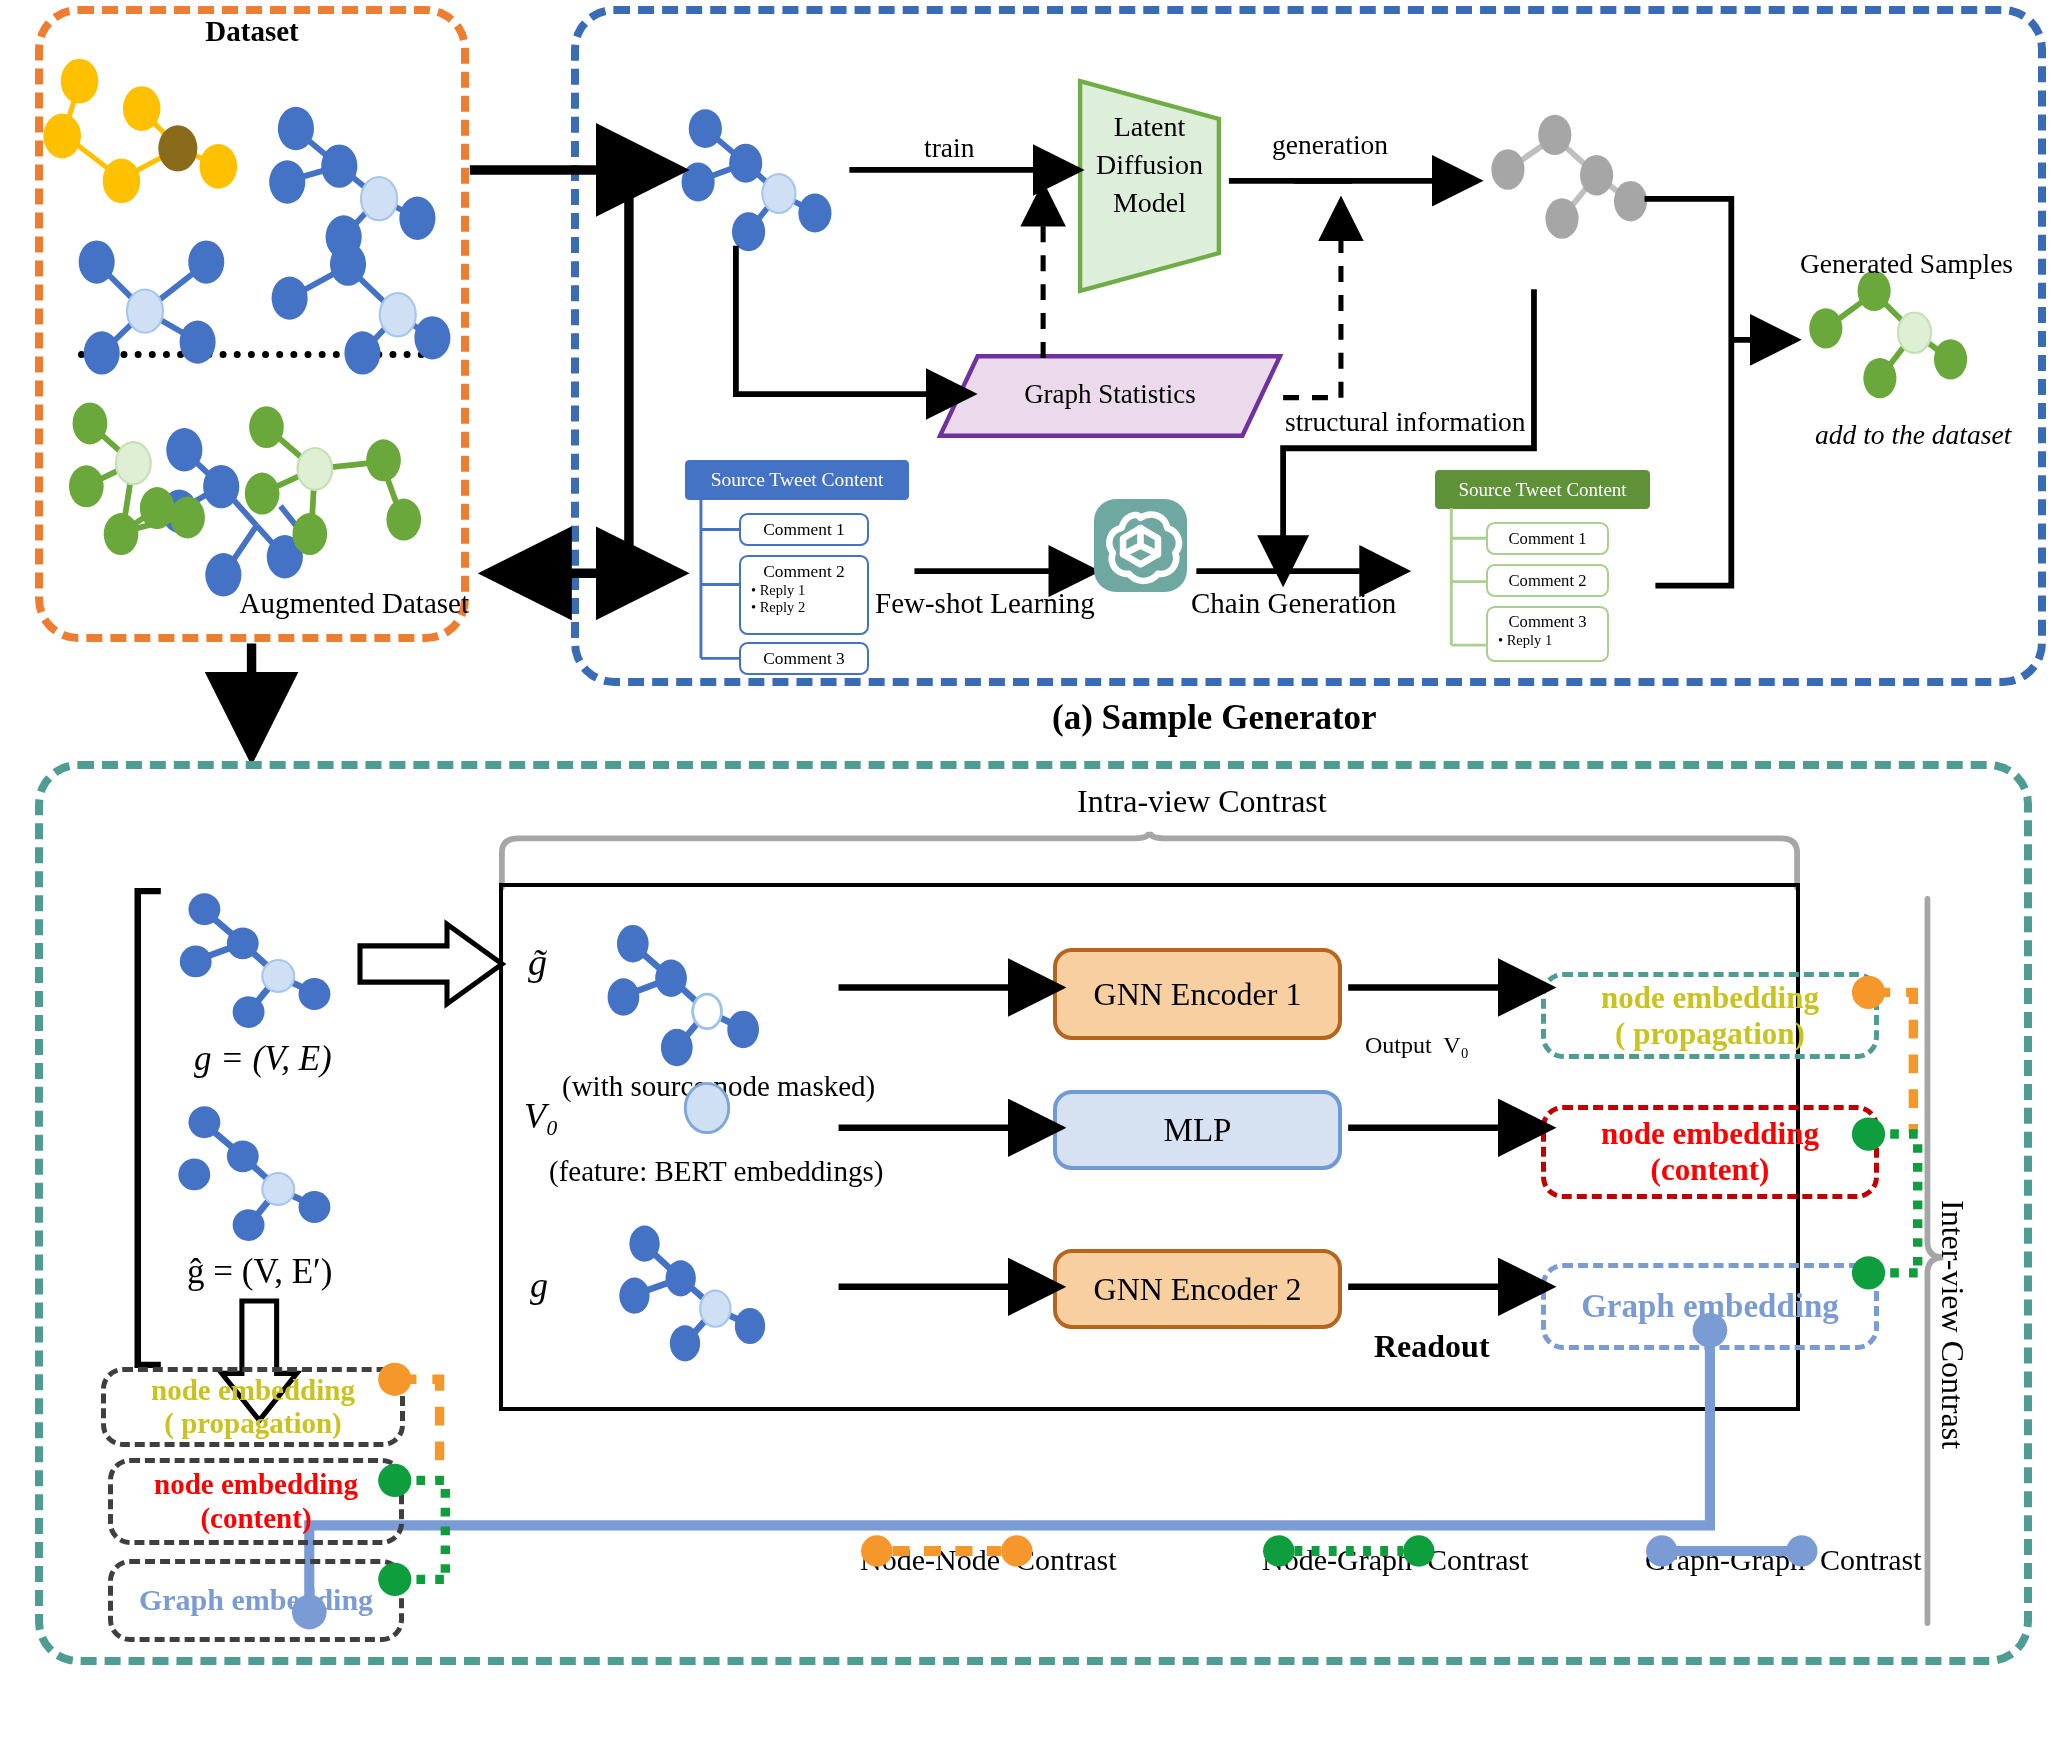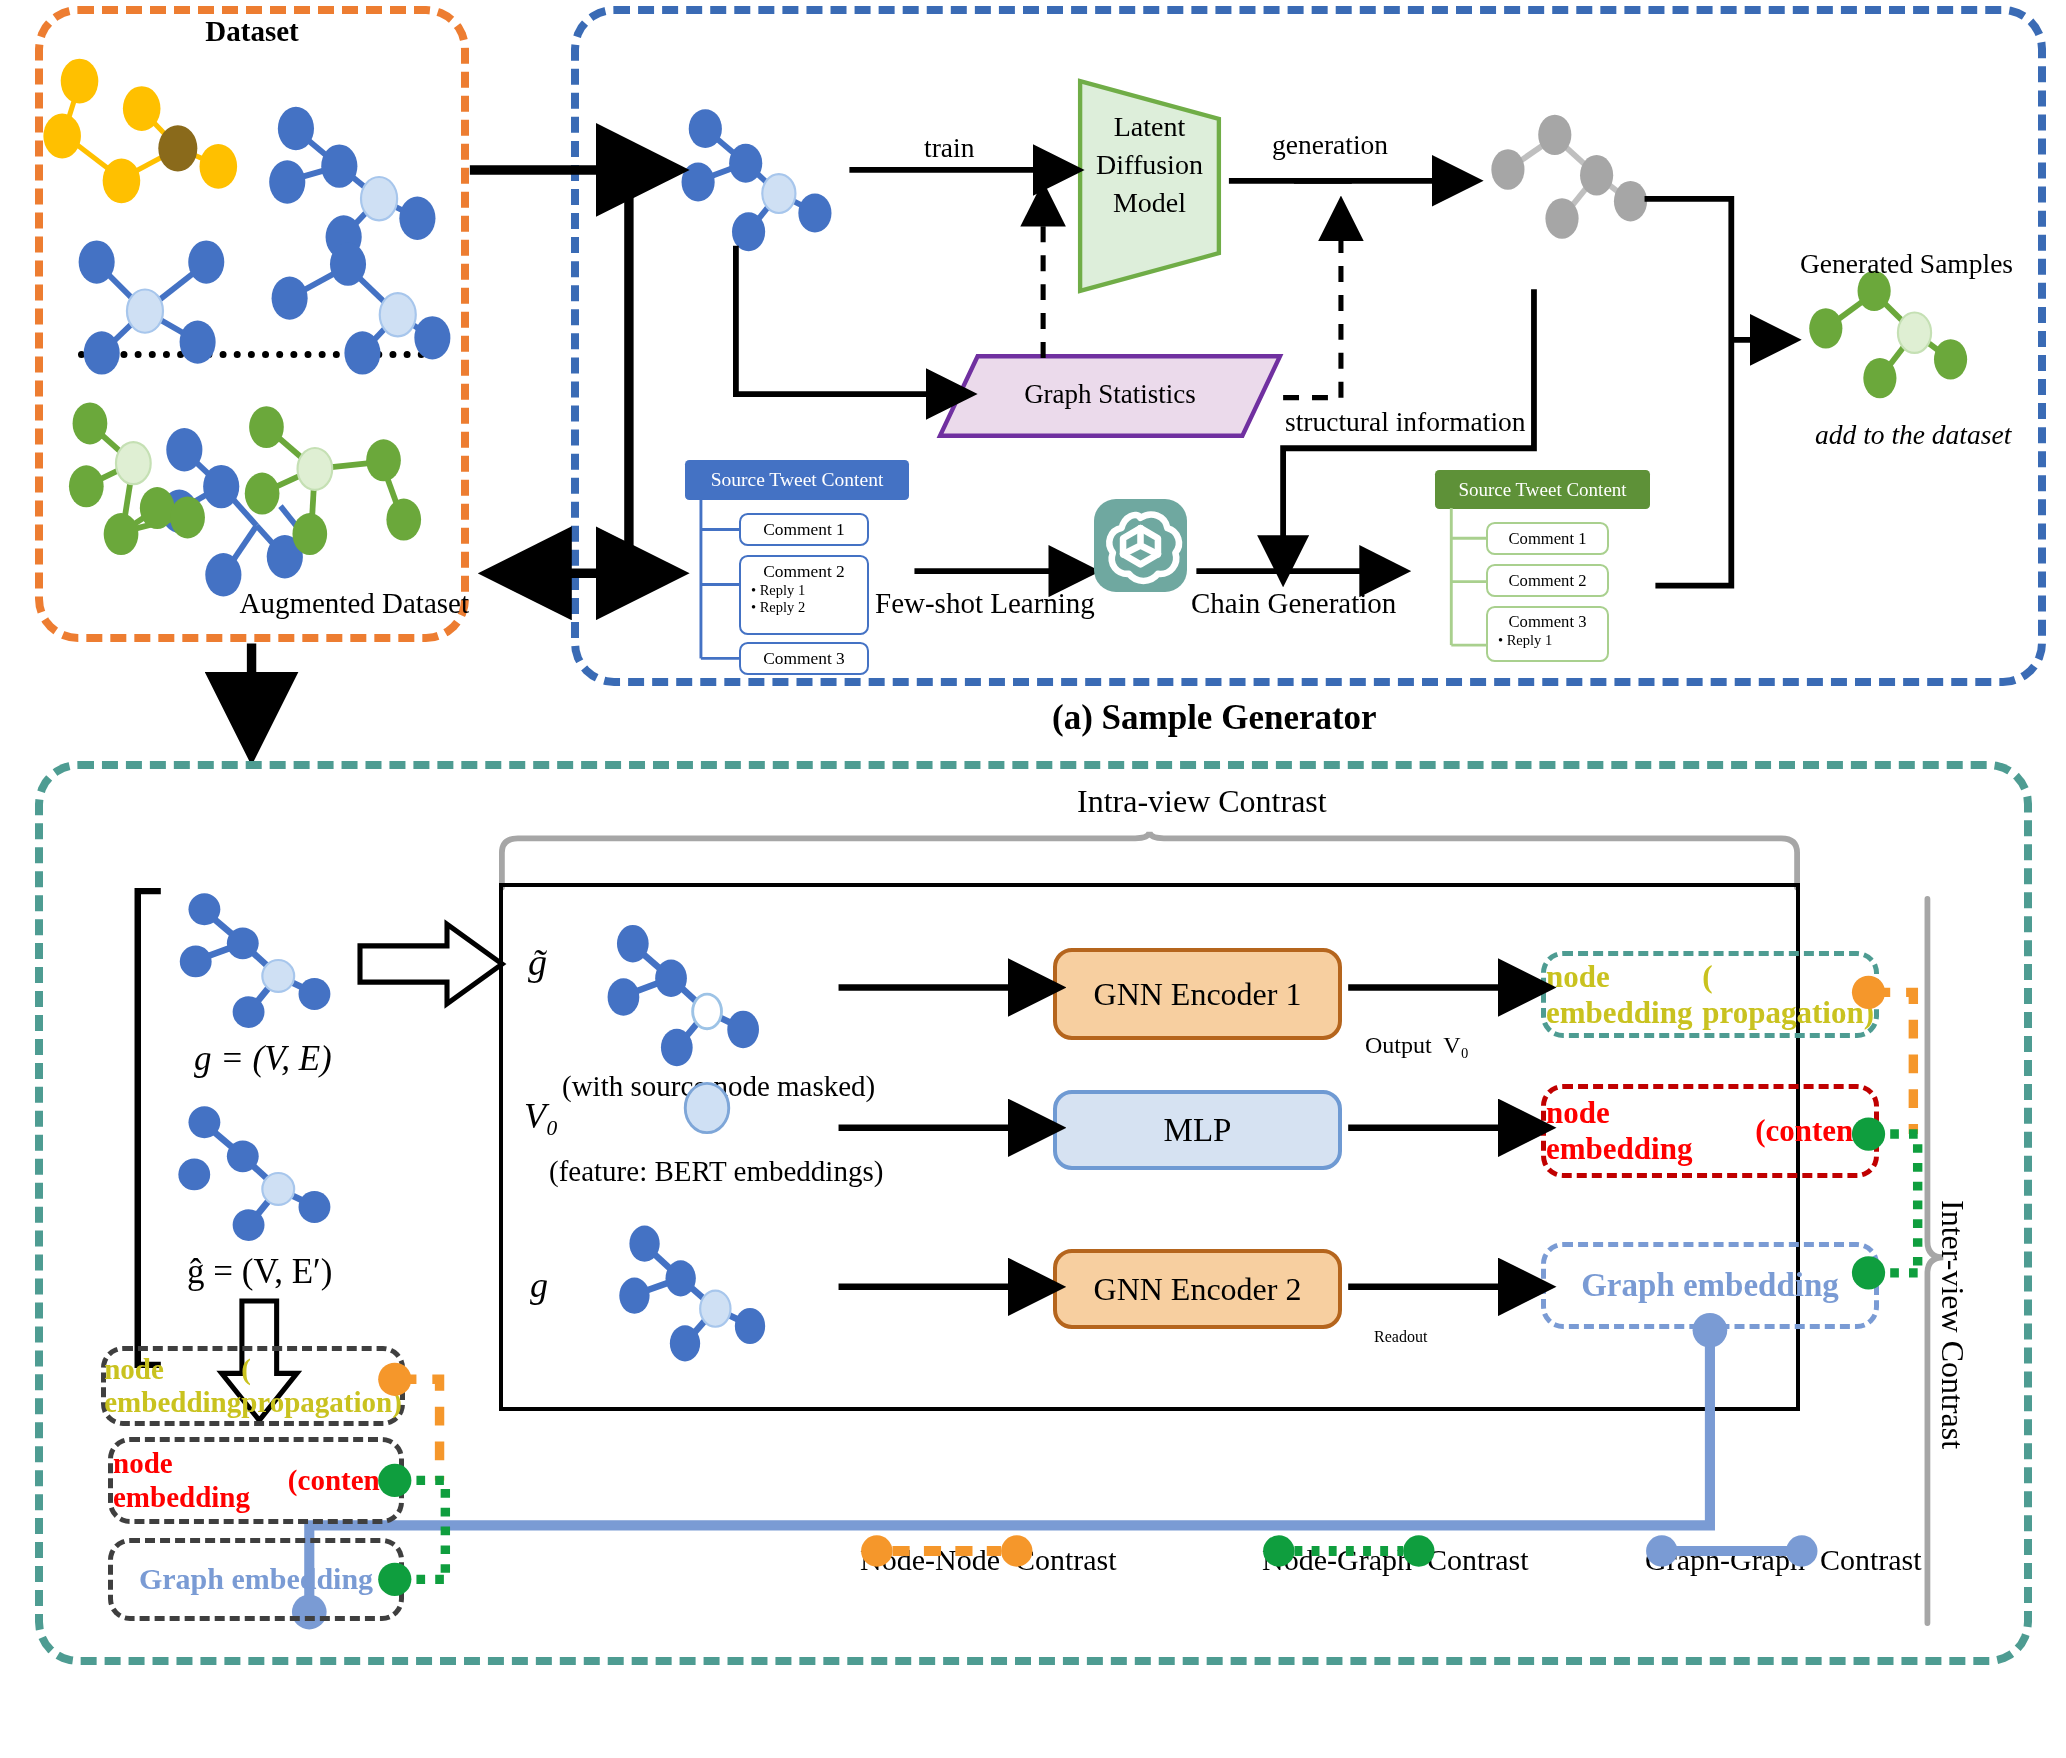--- a/index.html
+++ b/index.html
@@ -20,23 +20,23 @@
   
   .solid-box{position:absolute;box-sizing:border-box;border:4.3px solid #000;background:transparent;}
 
   
   .procbox{position:absolute;box-sizing:border-box;display:flex;align-items:center;justify-content:center;
            border-radius:19px;font-family:"Liberation Serif",serif;color:#000;}
   .enc{background:#F7CFA0;border:4.3px solid #B5651D;}
   .mlp{background:#D6E2F2;border:4.3px solid #6F9AD3;}
 
   
-  .embbox{position:absolute;box-sizing:border-box;display:flex;flex-direction:row;
+  .embbox{position:absolute;box-sizing:border-box;display:flex;flex-direction:column;
           align-items:center;justify-content:center;border-radius:22px;font-weight:bold;
-          font-family:"Liberation Serif",serif;line-height:1.15;}
+          font-family:"Liberation Serif",serif;line-height:1.15;margin-top:21px;}
 
   
   .tw-head{position:absolute;box-sizing:border-box;display:flex;align-items:center;justify-content:center;
            color:#fff;border-radius:4.3px;font-family:"Liberation Serif",serif;}
   .tw-item{position:absolute;box-sizing:border-box;border-radius:8.7px;background:#fff;
            font-family:"Liberation Serif",serif;color:#000;}
   .tw-item .t1{text-align:center;}
   .tw-item .rep{text-align:left;padding-left:10px;}
 
   svg{position:absolute;top:0;left:0;overflow:visible;}
@@ -466,21 +466,21 @@
       <ellipse cx="92" cy="78" rx="21" ry="25"></ellipse>
       <ellipse cx="28" cy="102" rx="21" ry="25"></ellipse>
       <ellipse cx="98" cy="168" rx="21" ry="25"></ellipse>
       <ellipse cx="188" cy="144" rx="21" ry="25"></ellipse>
     </g>
     <ellipse cx="140" cy="120" rx="21" ry="25" fill="#CFE0F4" stroke="#A7C6EC" stroke-width="3"></ellipse>
   </svg>
   <div class="procbox enc" style="left:1053px;top:1249px;width:289px;height:80px;font-size:32px;">
     <span>GNN Encoder 2</span>
   </div>
-  <div class="abs txt" style="left:1374px;top:1328px;font-size:16px;">Readout</div>
+  <div class="abs txt" style="left:1374px;top:1328px;font-size:32px;font-weight:bold;">Readout</div>
   <div class="embbox" style="left:1541px;top:1242px;width:338px;height:87px;border:5px dashed #7A9BD4;color:#7A9BD4;font-size:33px;">
     <div>Graph embedding</div>
   </div>
 
   <svg class="abs" style="left:0;top:0;width:2066px;height:1759px;" viewBox="0 0 2858 2433" width="2066" height="1759">
     <defs>
       <marker id="ah2" markerWidth="9" markerHeight="9" refX="6.2" refY="4.5" orient="auto">
         <path d="M0,0 L9,4.5 L0,9 z" fill="#000"></path>
       </marker>
     </defs>

